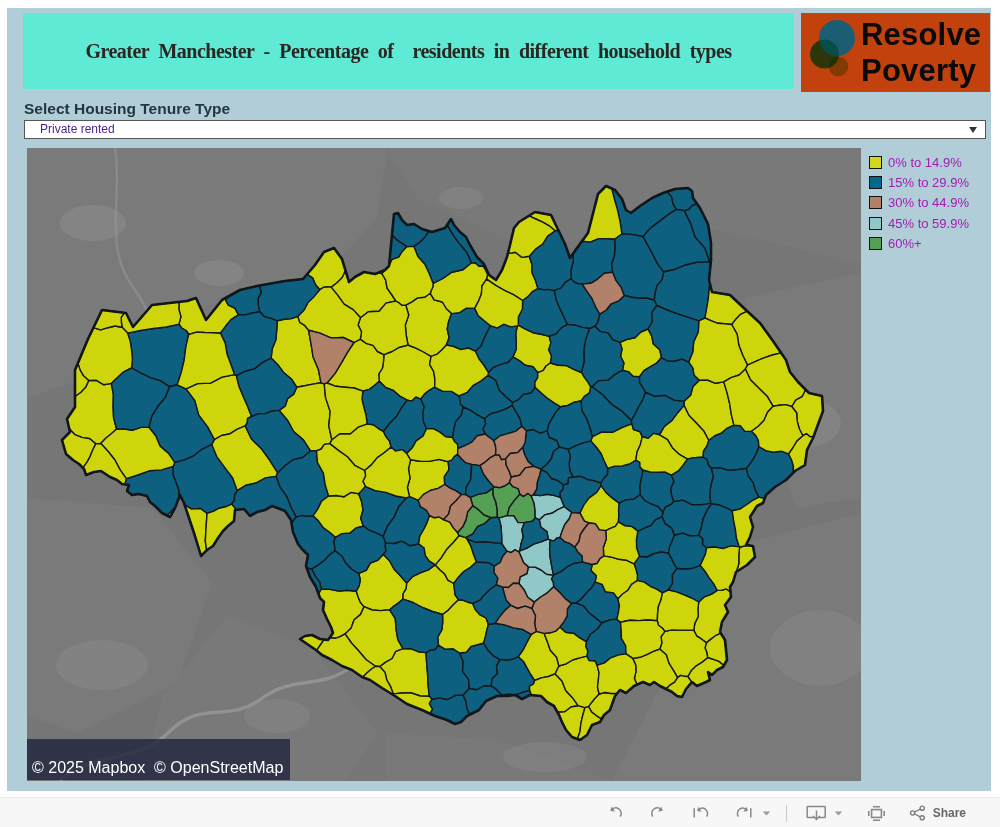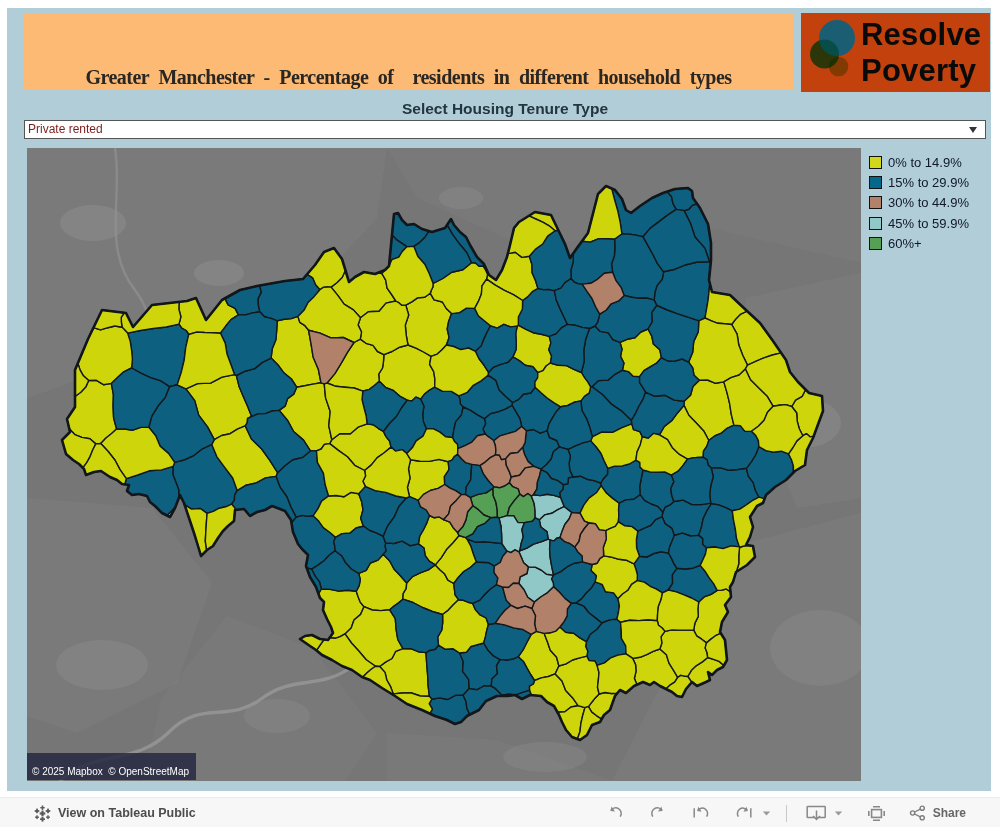--- a/index.html
+++ b/index.html
@@ -1,27 +1,27 @@
 <!DOCTYPE html>
 <html><head><meta charset="utf-8"><style>
 *{margin:0;padding:0;box-sizing:border-box}
 body{width:1000px;height:827px;background:#fff;font-family:"Liberation Sans",sans-serif;position:relative;overflow:hidden}
 .panel{position:absolute;left:7px;top:8px;width:984px;height:783px;background:#b1ced8}
-.header{position:absolute;left:23px;top:13px;width:771px;height:76px;background:#fdba74;display:flex;align-items:flex-end;justify-content:center}
+.header{position:absolute;left:23px;top:13px;width:771px;height:76px;background:#5eead4;display:flex;align-items:center;justify-content:center}
 .header h1{font-family:"Liberation Serif",serif;font-size:20px;font-weight:bold;color:#2a2622;word-spacing:5px;letter-spacing:-0.5px}
 .logo{position:absolute;left:801px;top:13px;width:189px;height:79px;background:#c2410c}
 .logo svg{position:absolute;left:0;top:0}
-.seltitle{position:absolute;left:24px;top:100px;width:962px;text-align:center;font-size:15.5px;font-weight:bold;color:#23353f}
-.dropdown{position:absolute;left:24px;top:120px;width:962px;height:19px;background:#fff;border:1px solid #555;font-size:12px;color:#7f1d1d;line-height:17px;padding-left:3px}
+.seltitle{position:absolute;left:24px;top:100px;width:962px;text-align:left;font-size:15.5px;font-weight:bold;color:#23353f}
+.dropdown{position:absolute;left:24px;top:120px;width:962px;height:19px;background:#fff;border:1px solid #555;font-size:12px;color:#4c1d95;line-height:17px;padding-left:15px}
 .dropdown .caret{position:absolute;right:8px;top:6px;width:0;height:0;border-left:4.5px solid transparent;border-right:4.5px solid transparent;border-top:6px solid #333}
 .mapwrap{position:absolute;left:27px;top:148px;width:834px;height:633px;border-right:1px solid #fff;border-bottom:1px solid #fff}
-.legend{position:absolute;left:869px;top:152px;font-size:13px;color:#0f172a}
+.legend{position:absolute;left:869px;top:152px;font-size:13px;color:#a21caf}
 .legend .row{display:flex;align-items:center;height:20.3px}
 .legend .sw{width:13px;height:13px;border:1.6px solid #111;margin-right:6px;flex:none}
-.attrib{position:absolute;left:0px;bottom:0px;background:rgba(38,40,66,0.85);color:#fff;font-size:10px;padding:13px 7px 3px 5px}
+.attrib{position:absolute;left:0px;bottom:0px;background:rgba(38,40,66,0.85);color:#fff;font-size:16px;padding:20px 7px 3px 5px}
 .toolbar{position:absolute;left:0;top:797px;width:1000px;height:30px;background:#f7f7f7;border-top:1px solid #ebebeb}
 .tb-left{position:absolute;left:34px;top:0;height:30px;display:flex;align-items:center;color:#4d4d4d;font-size:12.5px;font-weight:bold}
 .tb-right{position:absolute;right:34px;top:0;height:30px;display:flex;align-items:center;color:#666;font-size:12px;font-weight:bold}
 .tb-right svg{display:block}
 </style></head><body>
 <div class="panel"></div>
 <div class="header">
     <h1>Greater Manchester - Percentage of&nbsp; residents in different household types</h1>
   </div>
 <div class="logo">
@@ -270,41 +270,20 @@
 <div class="attrib">© 2025 Mapbox&nbsp; © OpenStreetMap</div>
 </div>
 <div class="legend">
   <div class="row"><span class="sw" style="background:#d1d81b"></span>0% to 14.9%</div>
   <div class="row"><span class="sw" style="background:#03688c"></span>15% to 29.9%</div>
   <div class="row"><span class="sw" style="background:#b28169"></span>30% to 44.9%</div>
   <div class="row"><span class="sw" style="background:#8fc8c6"></span>45% to 59.9%</div>
   <div class="row"><span class="sw" style="background:#55a054"></span>60%+</div>
 </div>
 <div class="toolbar">
-  <div class="tb-left">
-    <svg width="17" height="17" viewBox="0 0 17 17" style="margin-right:7px">
-      <g fill="#5a5a5a">
-        <rect x="7.7" y="0.5" width="1.6" height="4.4"></rect>
-          <rect x="6.3" y="2" width="4.4" height="1.4"></rect>
-        <rect x="7.5" y="11.8" width="2" height="4.8"></rect>
-          <rect x="6" y="13.3" width="5" height="1.7"></rect>
-        <rect x="7.4" y="5.6" width="2.2" height="5.6"></rect>
-          <rect x="5.7" y="7.4" width="5.6" height="2.2"></rect>
-        <rect x="2.1" y="3.6" width="1.8" height="4.6"></rect>
-          <rect x="0.7" y="5.1" width="4.6" height="1.8"></rect>
-        <rect x="13.1" y="3.6" width="1.8" height="4.6"></rect>
-          <rect x="11.7" y="5.1" width="4.6" height="1.8"></rect>
-        <rect x="2.3" y="10.3" width="1.4" height="3.8"></rect>
-          <rect x="1.1" y="11.5" width="3.8" height="1.4"></rect>
-        <rect x="13.3" y="10.3" width="1.4" height="3.8"></rect>
-          <rect x="12.1" y="11.5" width="3.8" height="1.4"></rect>
-      </g>
-    </svg>
-    View on Tableau Public
-  </div>
   <div class="tb-right">
     <svg width="18" height="16" viewBox="0 0 18 16" style="margin-right:25px">
         <path d="M14.2,11.6 A5.6,5.6 0 1 0 5.0,5.2" fill="none" stroke="#898989" stroke-width="1.5"></path>
         <path d="M5.6,1.4 L4.4,5.9 L9.0,6.6 Z" fill="#898989"></path>
       </svg>
     <svg width="18" height="16" viewBox="0 0 18 16" style="margin-right:25px">
         <g transform="translate(18,0) scale(-1,1)">
           <path d="M14.2,11.6 A5.6,5.6 0 1 0 5.0,5.2" fill="none" stroke="#898989" stroke-width="1.5"></path>
           <path d="M5.6,1.4 L4.4,5.9 L9.0,6.6 Z" fill="#898989"></path>
         </g>

